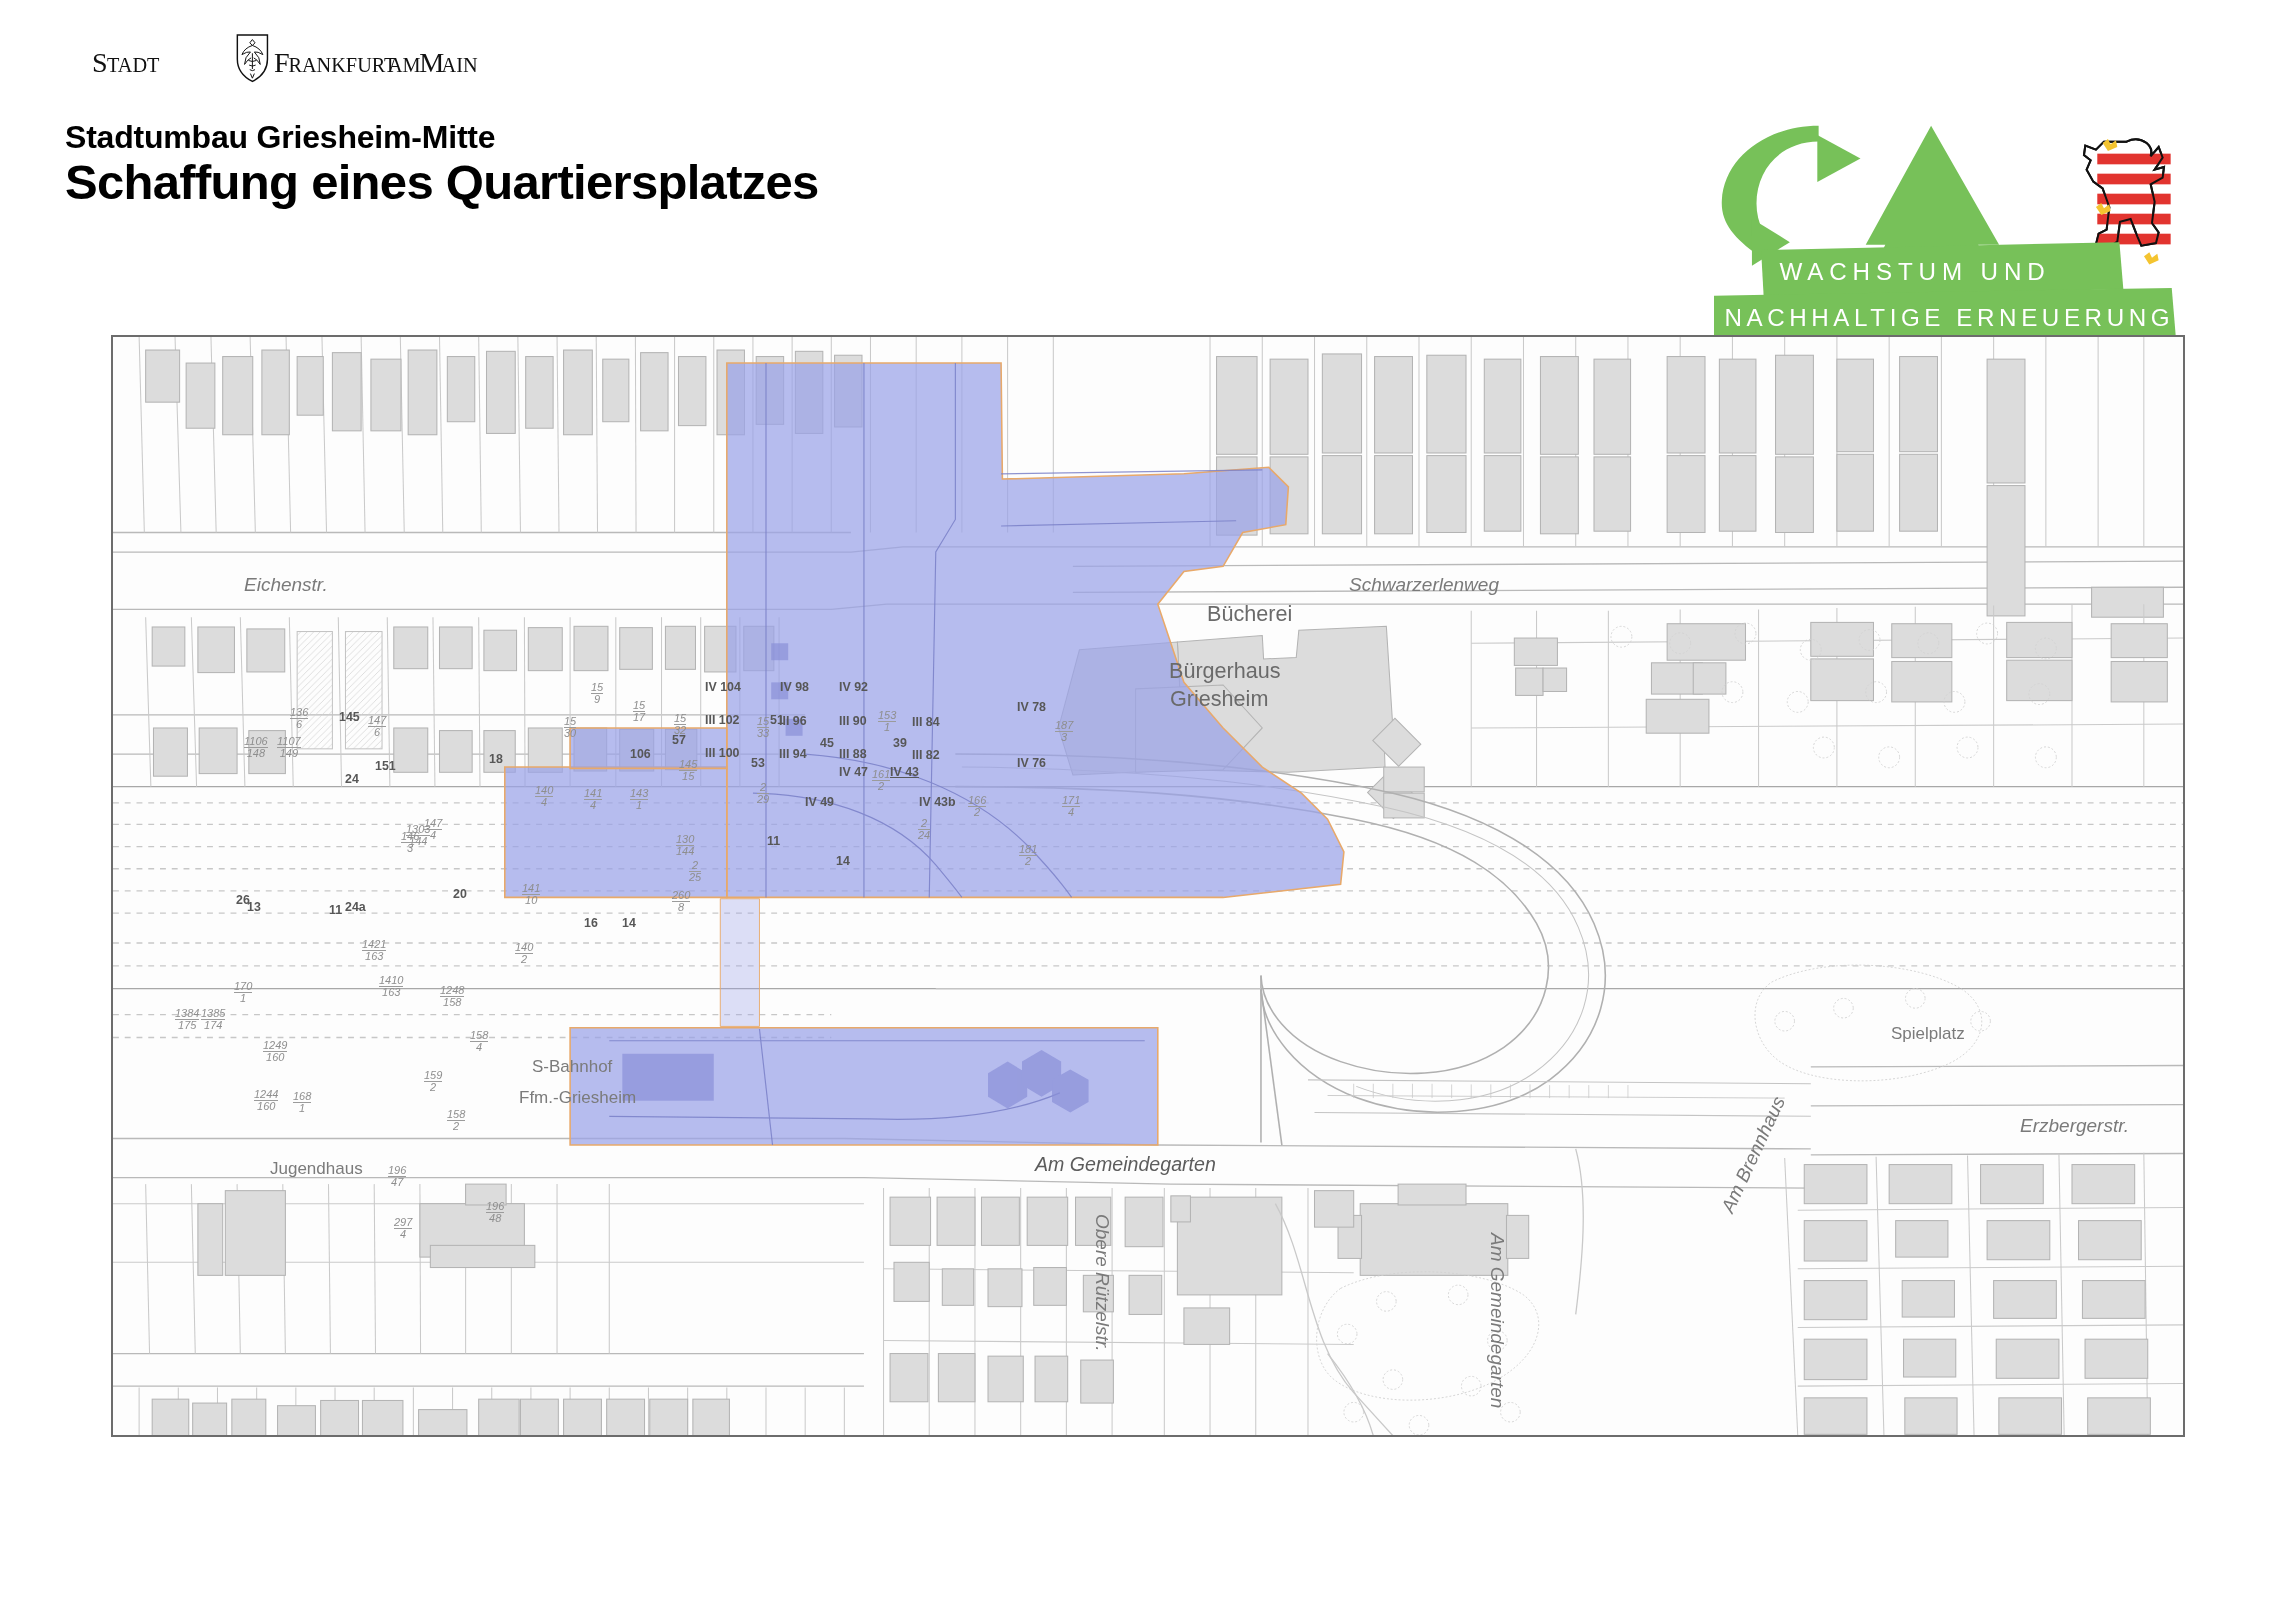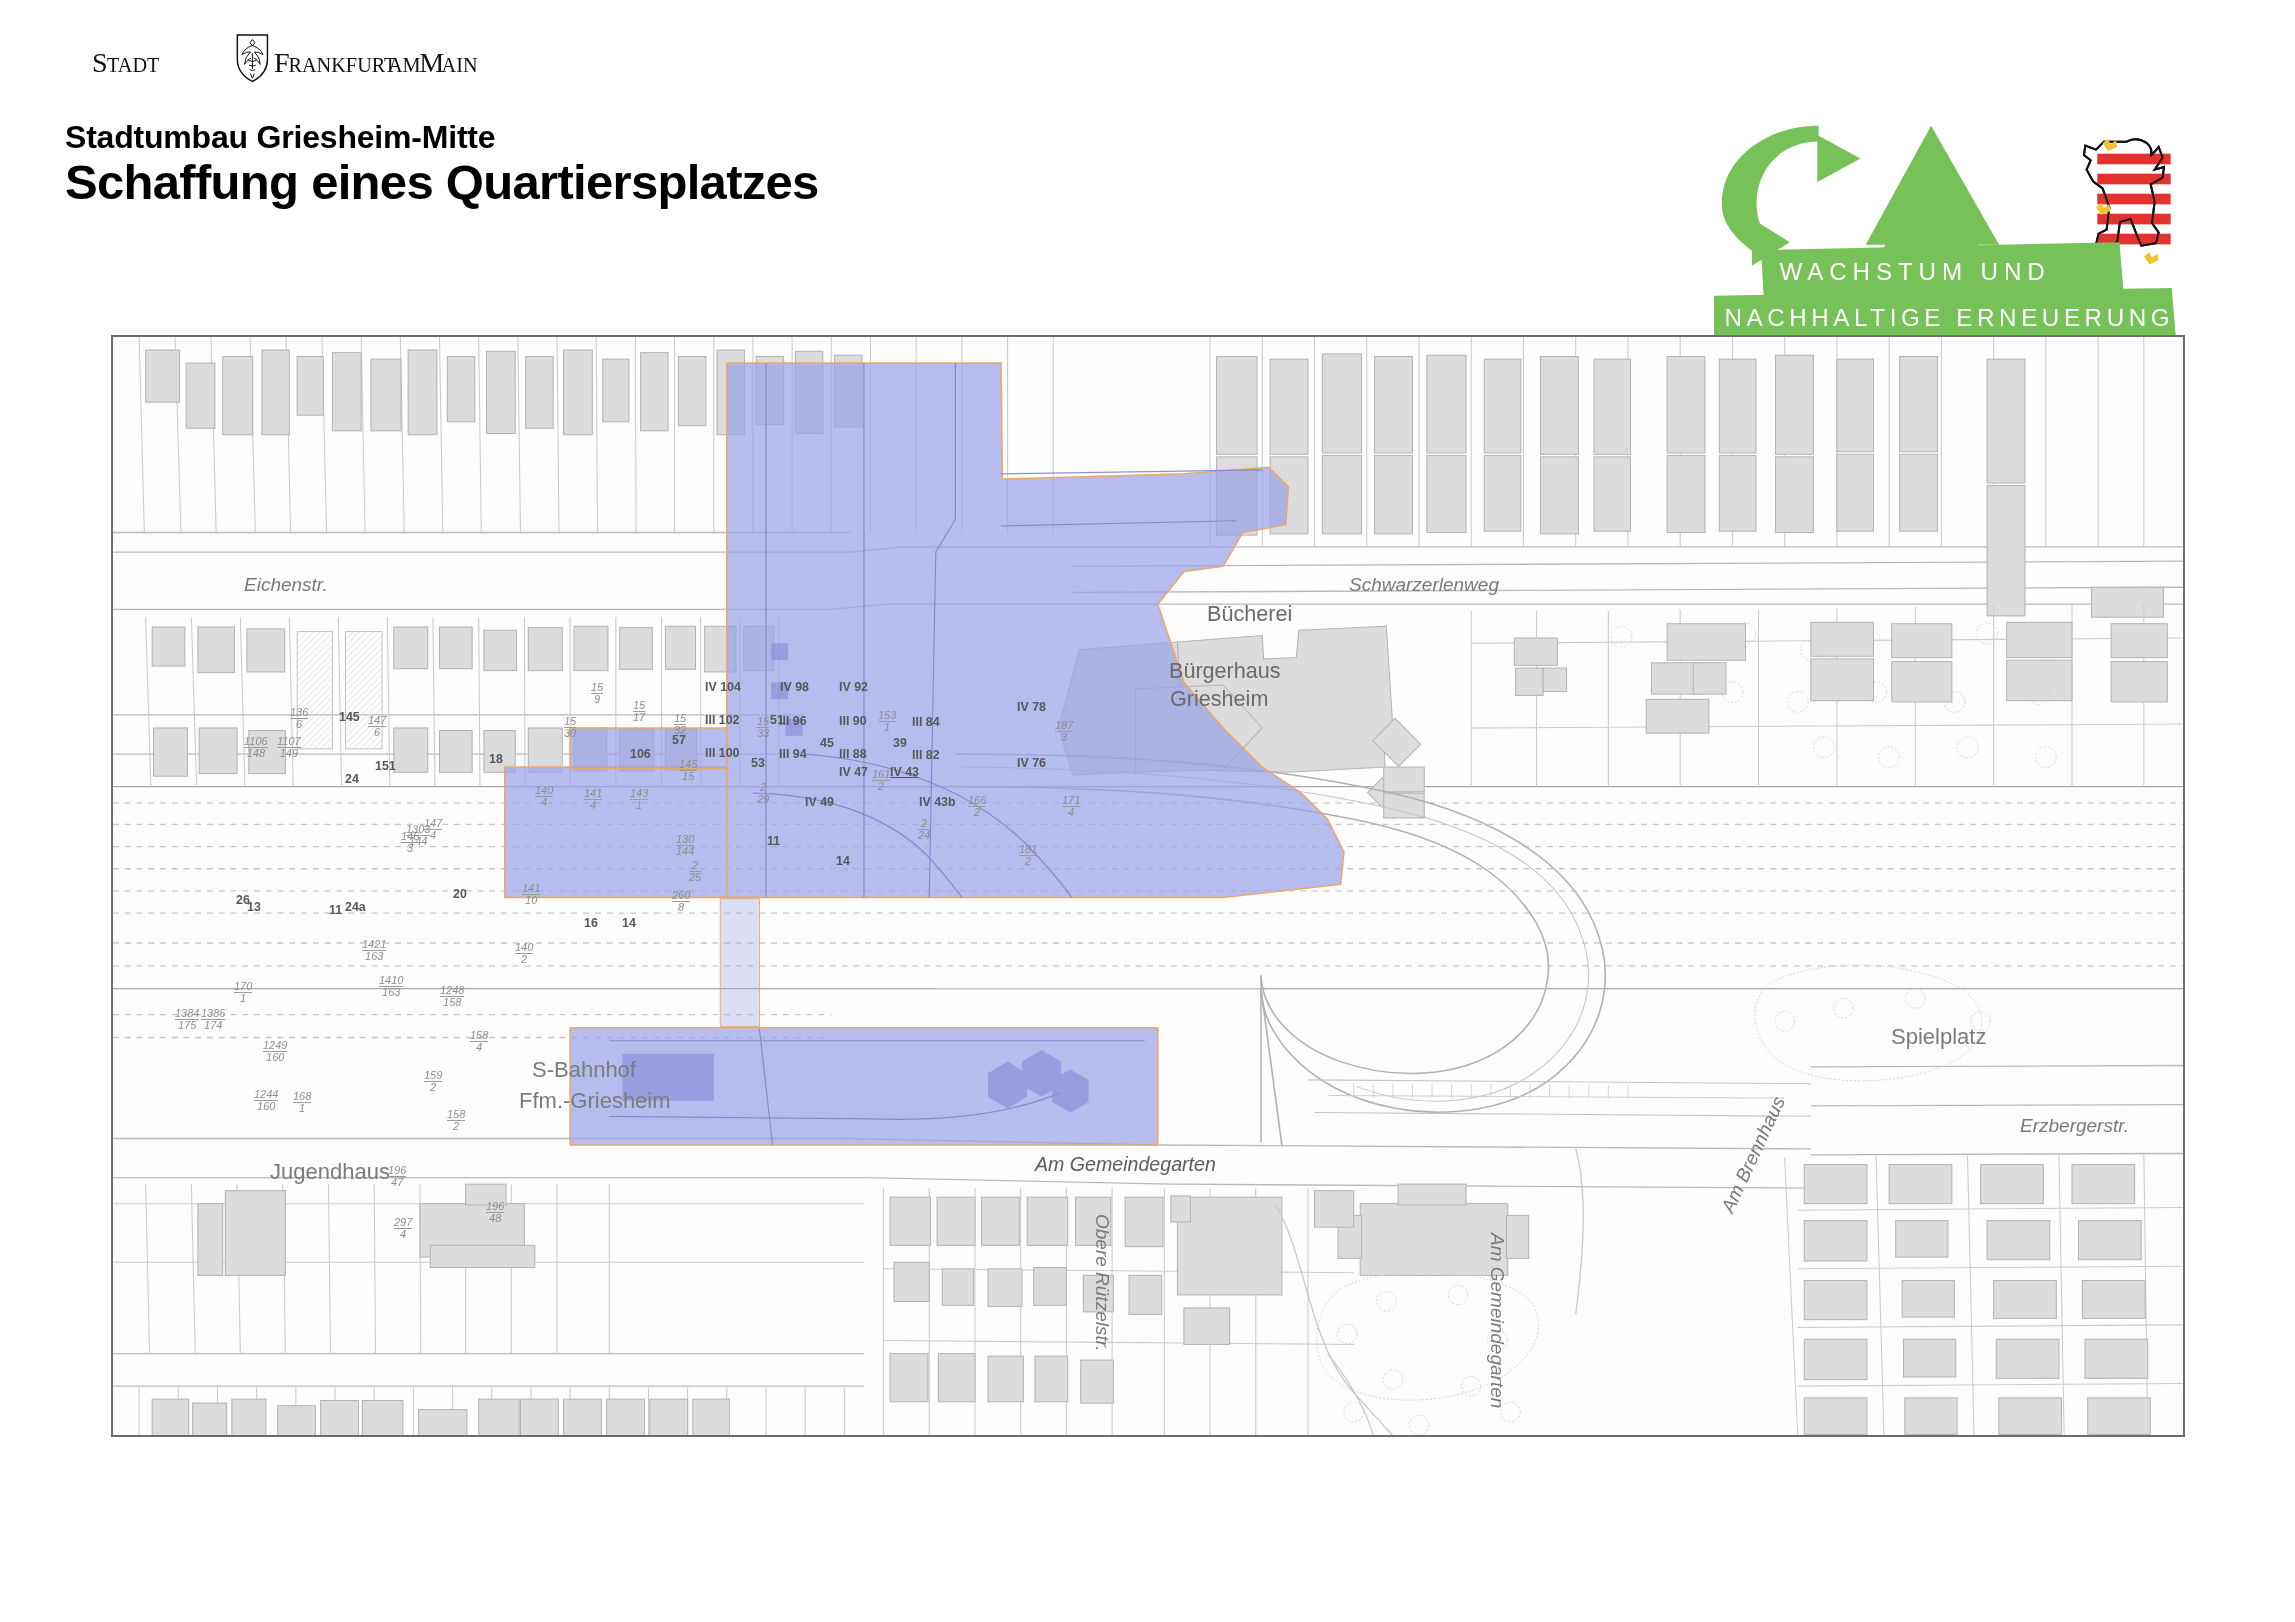--- a/index.html
+++ b/index.html
@@ -21,21 +21,21 @@
 
   
   #map{position:absolute;left:111px;top:335px;width:2074px;height:1102px;
        background:#fdfdfd;border:2px solid #6c6c6c;box-sizing:border-box;overflow:hidden;}
   #map-svg{position:absolute;left:0;top:0;width:100%;height:100%;}
 
   .mlabel{position:absolute;white-space:nowrap;font-family:"Liberation Sans",sans-serif;}
   .street{font-style:italic;color:#7a7a7a;font-size:19px;}
   .street-strong{font-style:italic;color:#5c5c5c;font-size:19.6px;}
   .poi{color:#6a6a6a;font-size:21.6px;}
-  .poi-sm{color:#7b7b7b;font-size:22px;}
+  .poi-sm{color:#7b7b7b;font-size:17px;}
   .num{color:#575757;font-size:12.4px;font-weight:bold;}
   .frac{color:#8e8e8e;font-size:11px;font-style:italic;text-align:center;line-height:1.0;}
   .frac b{display:block;border-bottom:0.7px solid #9b9b9b;font-weight:normal;}
 
   
   #footer{position:absolute;left:0;top:1459px;width:2295px;height:164px;}
 </style>
 </head>
 <body>
 

